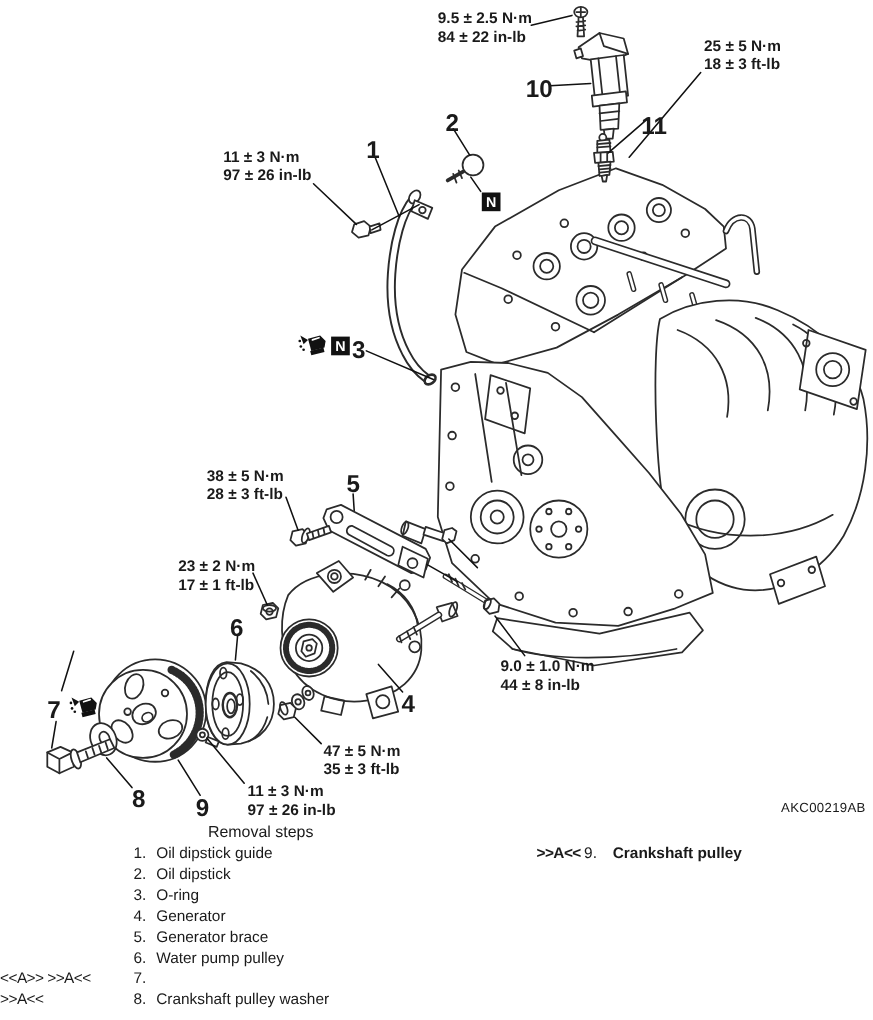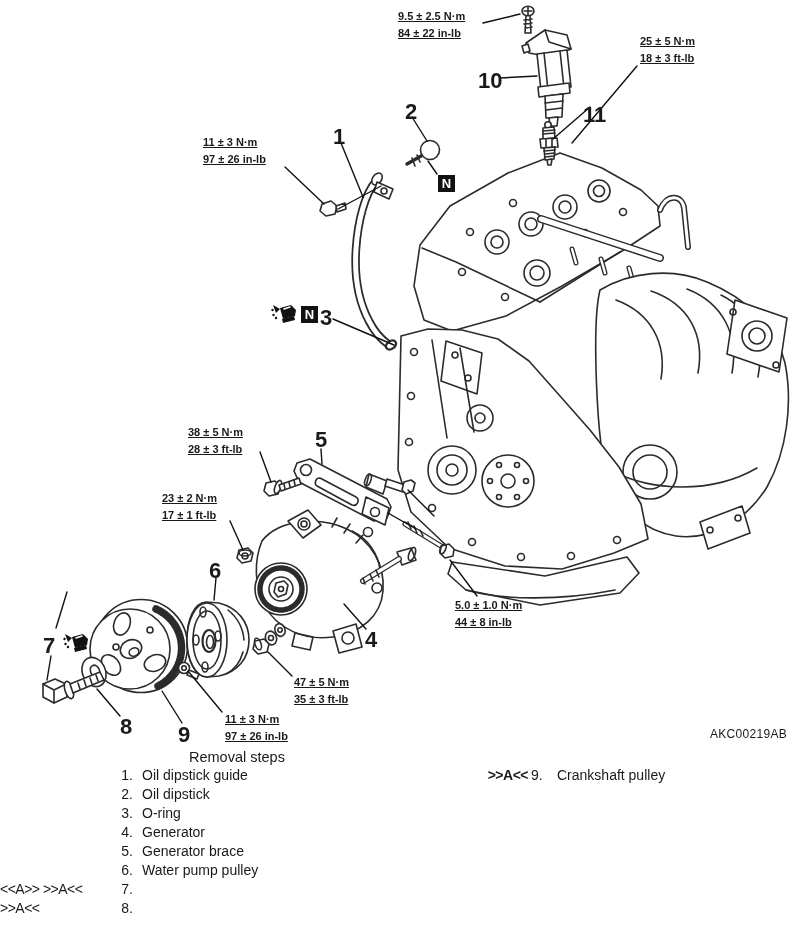--- a/index.html
+++ b/index.html
@@ -1,32 +1,32 @@
 <!DOCTYPE html>
 <html><head>
 <meta charset="utf-8">
 <style>
   html,body{margin:0;padding:0;background:#fff;}
   .stage{position:relative;width:794px;height:927px;background:#fff;overflow:hidden;
          font-family:"Liberation Sans",sans-serif;color:#1a1a1a;}
   svg.art{position:absolute;left:0;top:0;}
-  .tq{position:absolute;font-weight:bold;font-size:11px;line-height:17px;white-space:nowrap;text-decoration:underline;}
+  .tq{position:absolute;font-weight:bold;font-size:14px;line-height:17px;white-space:nowrap;}
   .co{position:absolute;font-weight:bold;font-size:22px;line-height:1;white-space:nowrap;}
   .nbox{position:absolute;width:17px;height:17px;background:#111;color:#fff;font-weight:bold;
         font-size:13px;display:flex;align-items:center;justify-content:center;line-height:1;}
   .code{position:absolute;font-size:12px;letter-spacing:.3px;}
   .steps-title{position:absolute;font-weight:normal;font-size:14.5px;white-space:nowrap;margin-left:47px;}
   .steps{position:absolute;font-size:14px;line-height:19px;}
   .row{display:flex;align-items:baseline;}
   .pfx{width:110px;font-weight:normal;letter-spacing:-.5px;white-space:nowrap;}
   .num{width:23px;text-align:right;white-space:nowrap;}
   .lbl{margin-left:9px;white-space:nowrap;}
   .pfx2{width:50px;text-align:right;font-weight:bold;letter-spacing:-.5px;white-space:nowrap;}
   .num2{width:26px;text-align:left;padding-left:3px;white-space:nowrap;}
-  .lbl2{white-space:nowrap;}
+  .lbl2{white-space:nowrap;font-weight:bold;}
 </style>
 </head>
 <body>
 
 <div class="stage">
 
 <svg class="art" width="794" height="927" viewBox="0 0 794 927">
   <g fill="none" stroke="#2b2b2b" stroke-width="1.6" stroke-linecap="round" stroke-linejoin="round">
 
     <g>
@@ -345,26 +345,26 @@
   <div>18 ± 3 ft-lb</div>
 </div>
 <div class="tq" style="left:203px;top:134px;">
   <div>11 ± 3 N·m</div>
   <div>97 ± 26 in-lb</div>
 </div>
 <div class="tq" style="left:188px;top:424px;">
   <div>38 ± 5 N·m</div>
   <div>28 ± 3 ft-lb</div>
 </div>
-<div class="tq" style="left:162px;top:490px;">
+<div class="tq" style="left:162px;top:506px;">
   <div>23 ± 2 N·m</div>
   <div>17 ± 1 ft-lb</div>
 </div>
 <div class="tq" style="left:455px;top:597px;">
-  <div>5.0 ± 1.0 N·m</div>
+  <div>9.0 ± 1.0 N·m</div>
   <div>44 ± 8 in-lb</div>
 </div>
 <div class="tq" style="left:294px;top:674px;">
   <div>47 ± 5 N·m</div>
   <div>35 ± 3 ft-lb</div>
 </div>
 <div class="tq" style="left:225px;top:711px;">
   <div>11 ± 3 N·m</div>
   <div>97 ± 26 in-lb</div>
 </div>
@@ -419,20 +419,21 @@
     <span class="num">6.</span>
     <span class="lbl">Water pump pulley</span>
   </div>
   <div class="row">
     <span class="pfx">&lt;&lt;A&gt;&gt; &gt;&gt;A&lt;&lt;</span>
     <span class="num">7.</span>
   </div>
   <div class="row">
     <span class="pfx">&gt;&gt;A&lt;&lt;</span>
     <span class="num">8.</span>
+    <span class="lbl">Crankshaft pulley washer</span>
   </div>
 </div>
 
 <div class="steps" style="left:478px;top:766px;">
   <div class="row">
     <span class="pfx2">&gt;&gt;A&lt;&lt;</span>
     <span class="num2">9.</span>
     <span class="lbl2">Crankshaft pulley</span>
   </div>
 </div>

